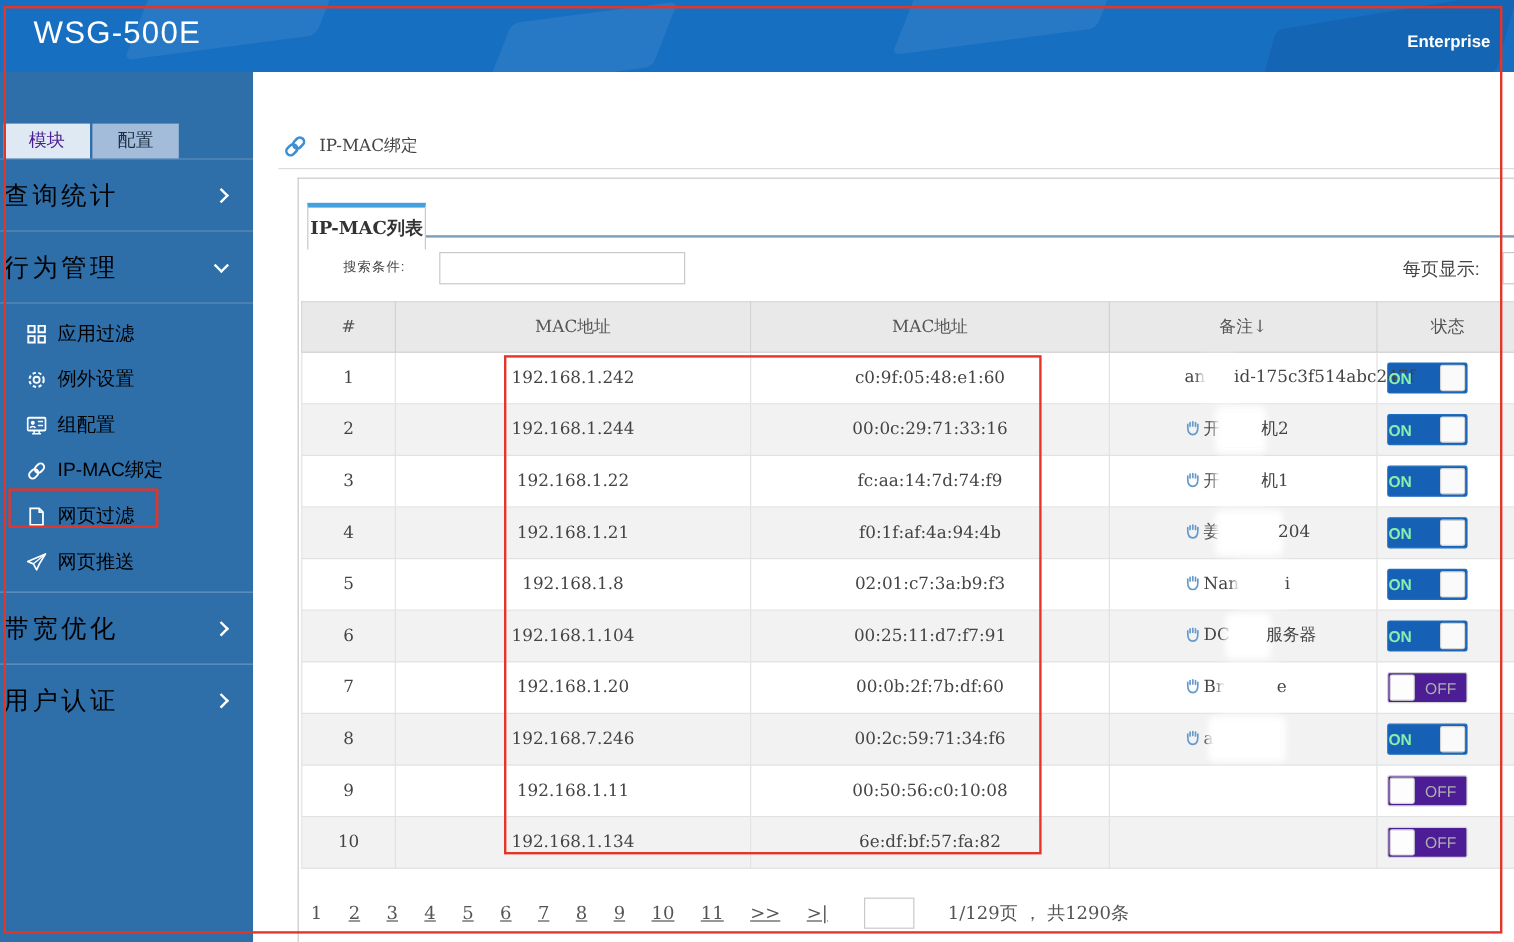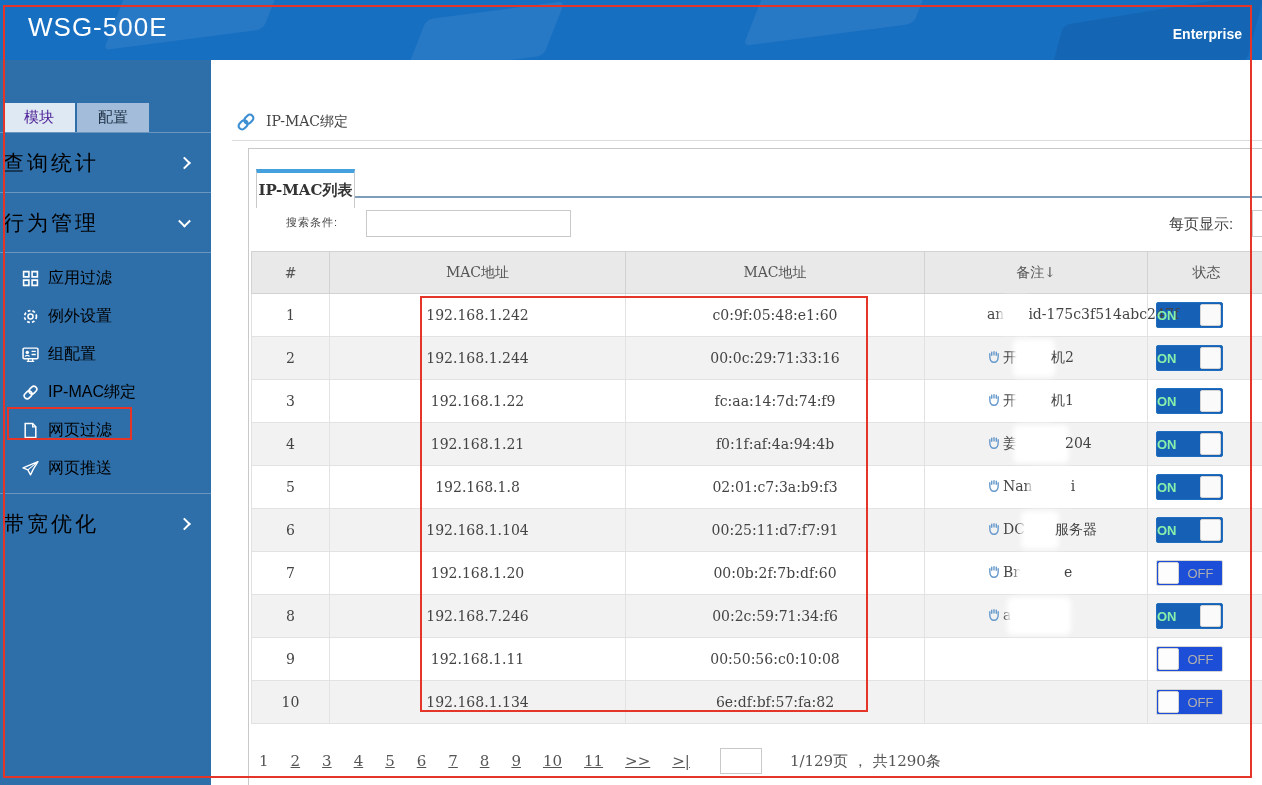--- a/index.html
+++ b/index.html
@@ -101,21 +101,21 @@
 
   .toggle { width:67px; height:26px; border-radius:2px; display:flex;
     align-items:center; cursor:pointer; }
   .toggle .t-knob { width:21px; height:22px; background:#fafafa;
     border:1px solid #d4d4d4; border-radius:2px; }
   .toggle.on { background:#1660b5; border:1px solid #1f6ec0;
     flex-direction:row; }
   .toggle.on .t-label { flex:1; text-align:left; color:#86efac; font-weight:bold;
     font-family:"Liberation Sans", sans-serif; font-size:13px; }
   .toggle.on .t-knob { margin-right:1px; }
-  .toggle.off { background:#1d4ed8; border:1px solid #d5d5d5;
+  .toggle.off { background:#4c1d95; border:1px solid #d5d5d5;
     flex-direction:row-reverse; }
   .toggle.off .t-label { flex:1; text-align:center; color:#aeaeae;
     font-family:"Liberation Sans", sans-serif; font-size:13px; }
   .toggle.off .t-knob { margin-left:1px; background:#fdfdfd; }
 
   .pager { position:absolute; left:10px; top:592px; height:40px; display:flex;
     align-items:center; gap:22px; font-family:"DejaVu Serif", serif;
     font-size:15px; color:#555; }
   .pager a { color:#555; text-decoration:underline; cursor:pointer; }
   .pg-current { text-decoration:none; }
@@ -199,20 +199,24 @@
         <div class="subitem">
           <svg width="17" height="17" viewBox="0 0 16 16">
               <path d="M15 1.5L1 7.5l4.5 1.8L8 14l2.5-5.2z" fill="none" stroke="#fff" stroke-width="1.3" stroke-linejoin="round"></path>
               <path d="M5.5 9.3L15 1.5" stroke="#fff" stroke-width="1"></path>
             </svg>
           <span>网页推送</span>
         </div>
       </div>
       <div class="group">
         <span>带宽优化</span>
+        <span class="chev r"></span>
+      </div>
+      <div class="group">
+        <span>用户认证</span>
         <span class="chev r"></span>
       </div>
     </div>
   </div>
   <div class="gutter"></div>
   <div class="collapse-handle"></div>
 
   <div class="content">
     <div class="breadcrumb">
       <svg width="20" height="20" viewBox="0 0 16 16">

